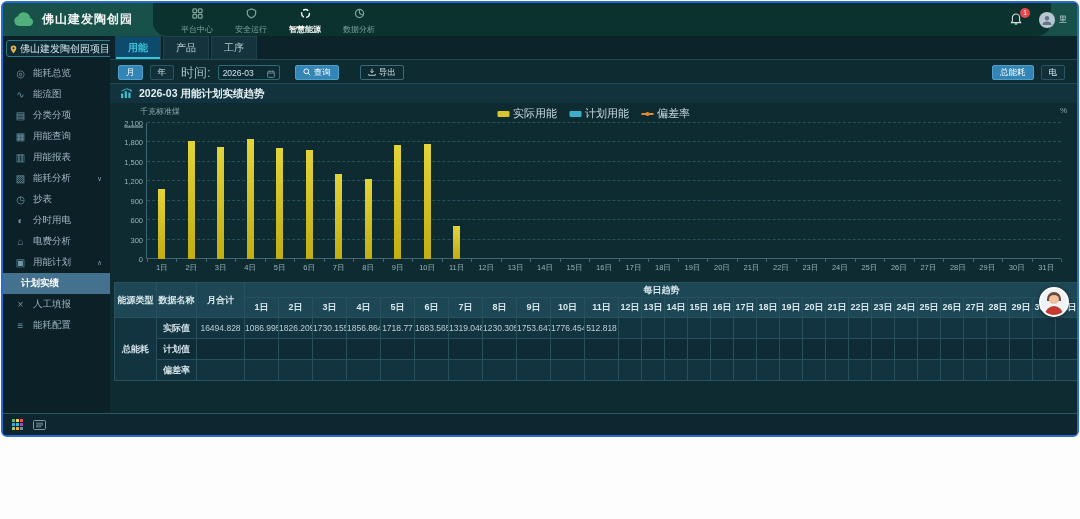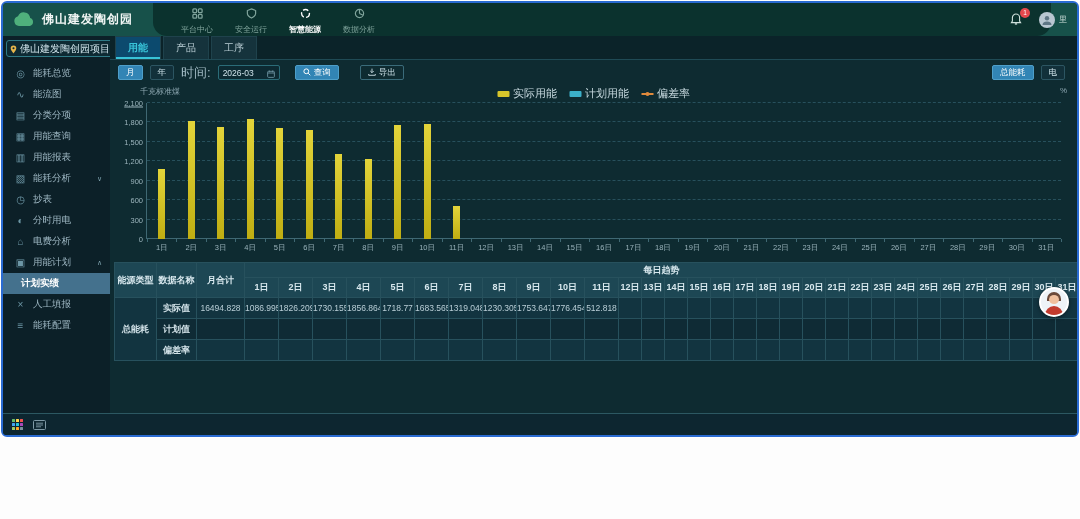--- a/index.html
+++ b/index.html
@@ -300,20 +300,31 @@
                   <path d="M4.5 0.7 V5 M2.6 3.4 L4.5 5.3 L6.4 3.4 M0.8 6.8 V8.2 H8.2 V6.8" fill="none" stroke="#d0e2e8" stroke-width="1"></path>
                 </svg>
           </span>
           <span>导出</span>
         </button>
         <span class="spacer"></span>
         <button class="btn primary">总能耗</button>
         <button class="btn">电</button>
       </div>
 
+      <div class="panel-title">
+        <span>
+          <svg width="13" height="11" viewBox="0 0 14 12">
+                <rect x="1" y="6" width="2.4" height="5" fill="#3ec1d5"></rect>
+                <rect x="5" y="3.5" width="2.4" height="7.5" fill="#3ec1d5"></rect>
+                <rect x="9" y="5" width="2.4" height="6" fill="#3ec1d5"></rect>
+                <path d="M1.5 3.5 L7 0.8 L12.5 2.6 M12.5 2.6 l-1.8 -0.1 m1.8 0.1 l-0.5 1.6" stroke="#3ec1d5" stroke-width="1" fill="none"></path>
+              </svg>
+        </span>
+        <span class="ttl">2026-03 用能计划实绩趋势</span>
+      </div>
 
       <div class="chart">
         <span class="unitL">千克标准煤</span>
         <span class="unitR">%</span>
         <div class="legend">
               <span class="lg-it">
                 <span class="lg-sw" style="background: rgb(214, 197, 43);"></span>
                 <span class="lg-tx">实际用能</span>
               </span>
               <span class="lg-it">

